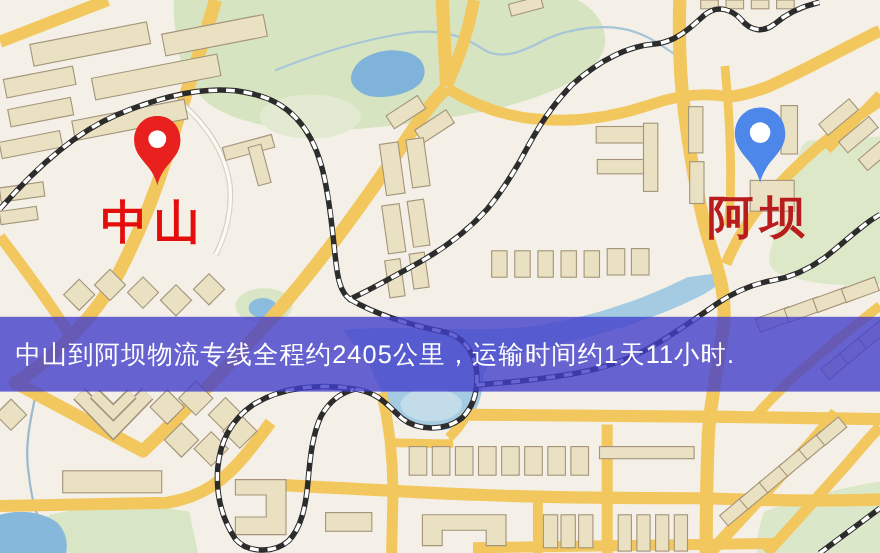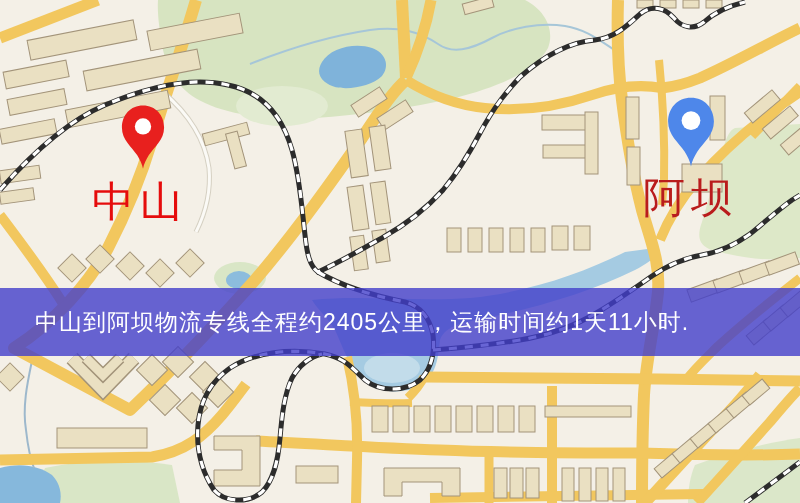--- a/index.html
+++ b/index.html
@@ -1,27 +1,27 @@
 <!DOCTYPE html>
 <html><head>
 <meta charset="utf-8">
 <style>
   html,body{margin:0;padding:0;background:#ddd;}
   .screen{position:relative;width:800px;height:503px;overflow:hidden;
           font-family:"Liberation Sans","DejaVu Sans",sans-serif;background:#f4f0e7;}
   .screen svg.map{position:absolute;left:0;top:0;}
   .pin{position:absolute;}
   .pin svg{display:block;}
-  .pin-label{position:absolute;font-weight:normal;font-size:42px;line-height:1.05;
+  .pin-label{position:absolute;font-weight:bold;font-size:42px;line-height:1.05;
              letter-spacing:6px;text-shadow:0 0 1px rgba(255,255,255,.35);}
   .origin-label{left:92px;top:180px;color:#e50c0c;}
   .dest-label{left:643px;top:176px;color:#b91c1c;}
   .banner{position:absolute;left:0;top:288px;width:800px;height:68px;
           background:rgba(66,63,202,0.80);display:flex;align-items:center;}
-  .banner span{color:#ffffff;font-size:23px;padding-left:35px;letter-spacing:1px;
+  .banner span{color:#ffffff;font-size:23px;padding-left:14px;letter-spacing:1px;
                white-space:nowrap;}
 </style>
 </head>
 <body>
 
 <div class="screen">
 
   <svg class="map" width="800" height="503" viewBox="0 0 800 503">
 
     <g>

